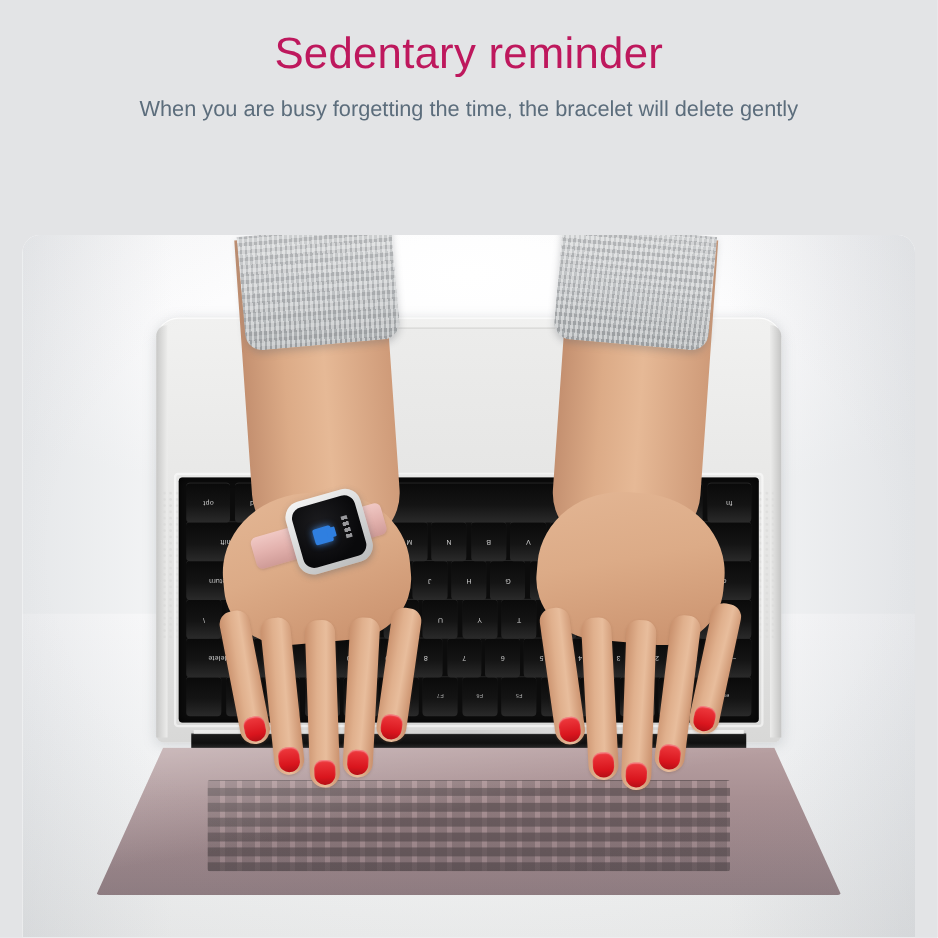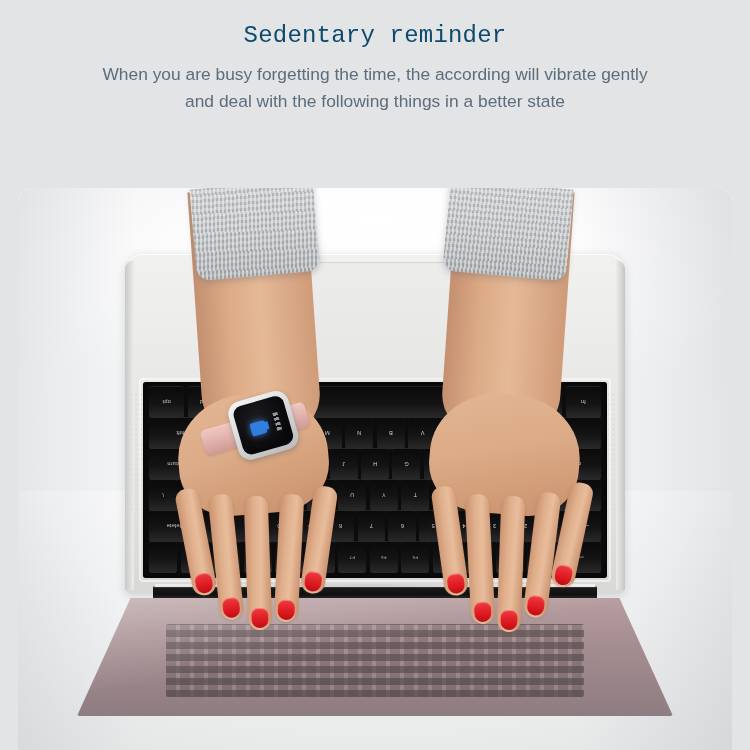--- a/index.html
+++ b/index.html
@@ -20,26 +20,25 @@
 
   
   .header {
     position:absolute;
     left:0; top:0;
     width:750px;
     text-align:center;
     padding-top:22px;
   }
   .title {
-    font-size:24px;
+    font-size:35px;
     font-weight:400;
     letter-spacing:0.2px;
-    color:#0c4a6e;
+    color:#be185d;
     line-height:1.18;
-    font-family:Liberation Mono, monospace;
   }
   .subtitle {
     margin-top:11px;
     font-size:17.4px;
     font-weight:400;
     color:#5c6d7c;
     line-height:1.52;
     padding:0 18px;
   }
   .subtitle-line { display:block; white-space:nowrap; }
@@ -296,22 +295,21 @@
 </style>
 </head>
 <body>
 
 <div class="page">
 
   <div class="header">
     <h1 class="title">Sedentary reminder</h1>
 
     <div class="subtitle">
-      <span class="subtitle-line">When you are busy forgetting the time, the according will vibrate gently</span>
-      <span class="subtitle-line">and deal with the following things in a better state</span>
+      <span class="subtitle-line">When you are busy forgetting the time, the bracelet will delete gently</span>
     </div>
   </div>
 
   <div class="photo">
 
     <div class="desk-top"></div>
     <div class="desk-bottom"></div>
     <div class="desk-shadow-l"></div>
     <div class="desk-shadow-r"></div>
 

